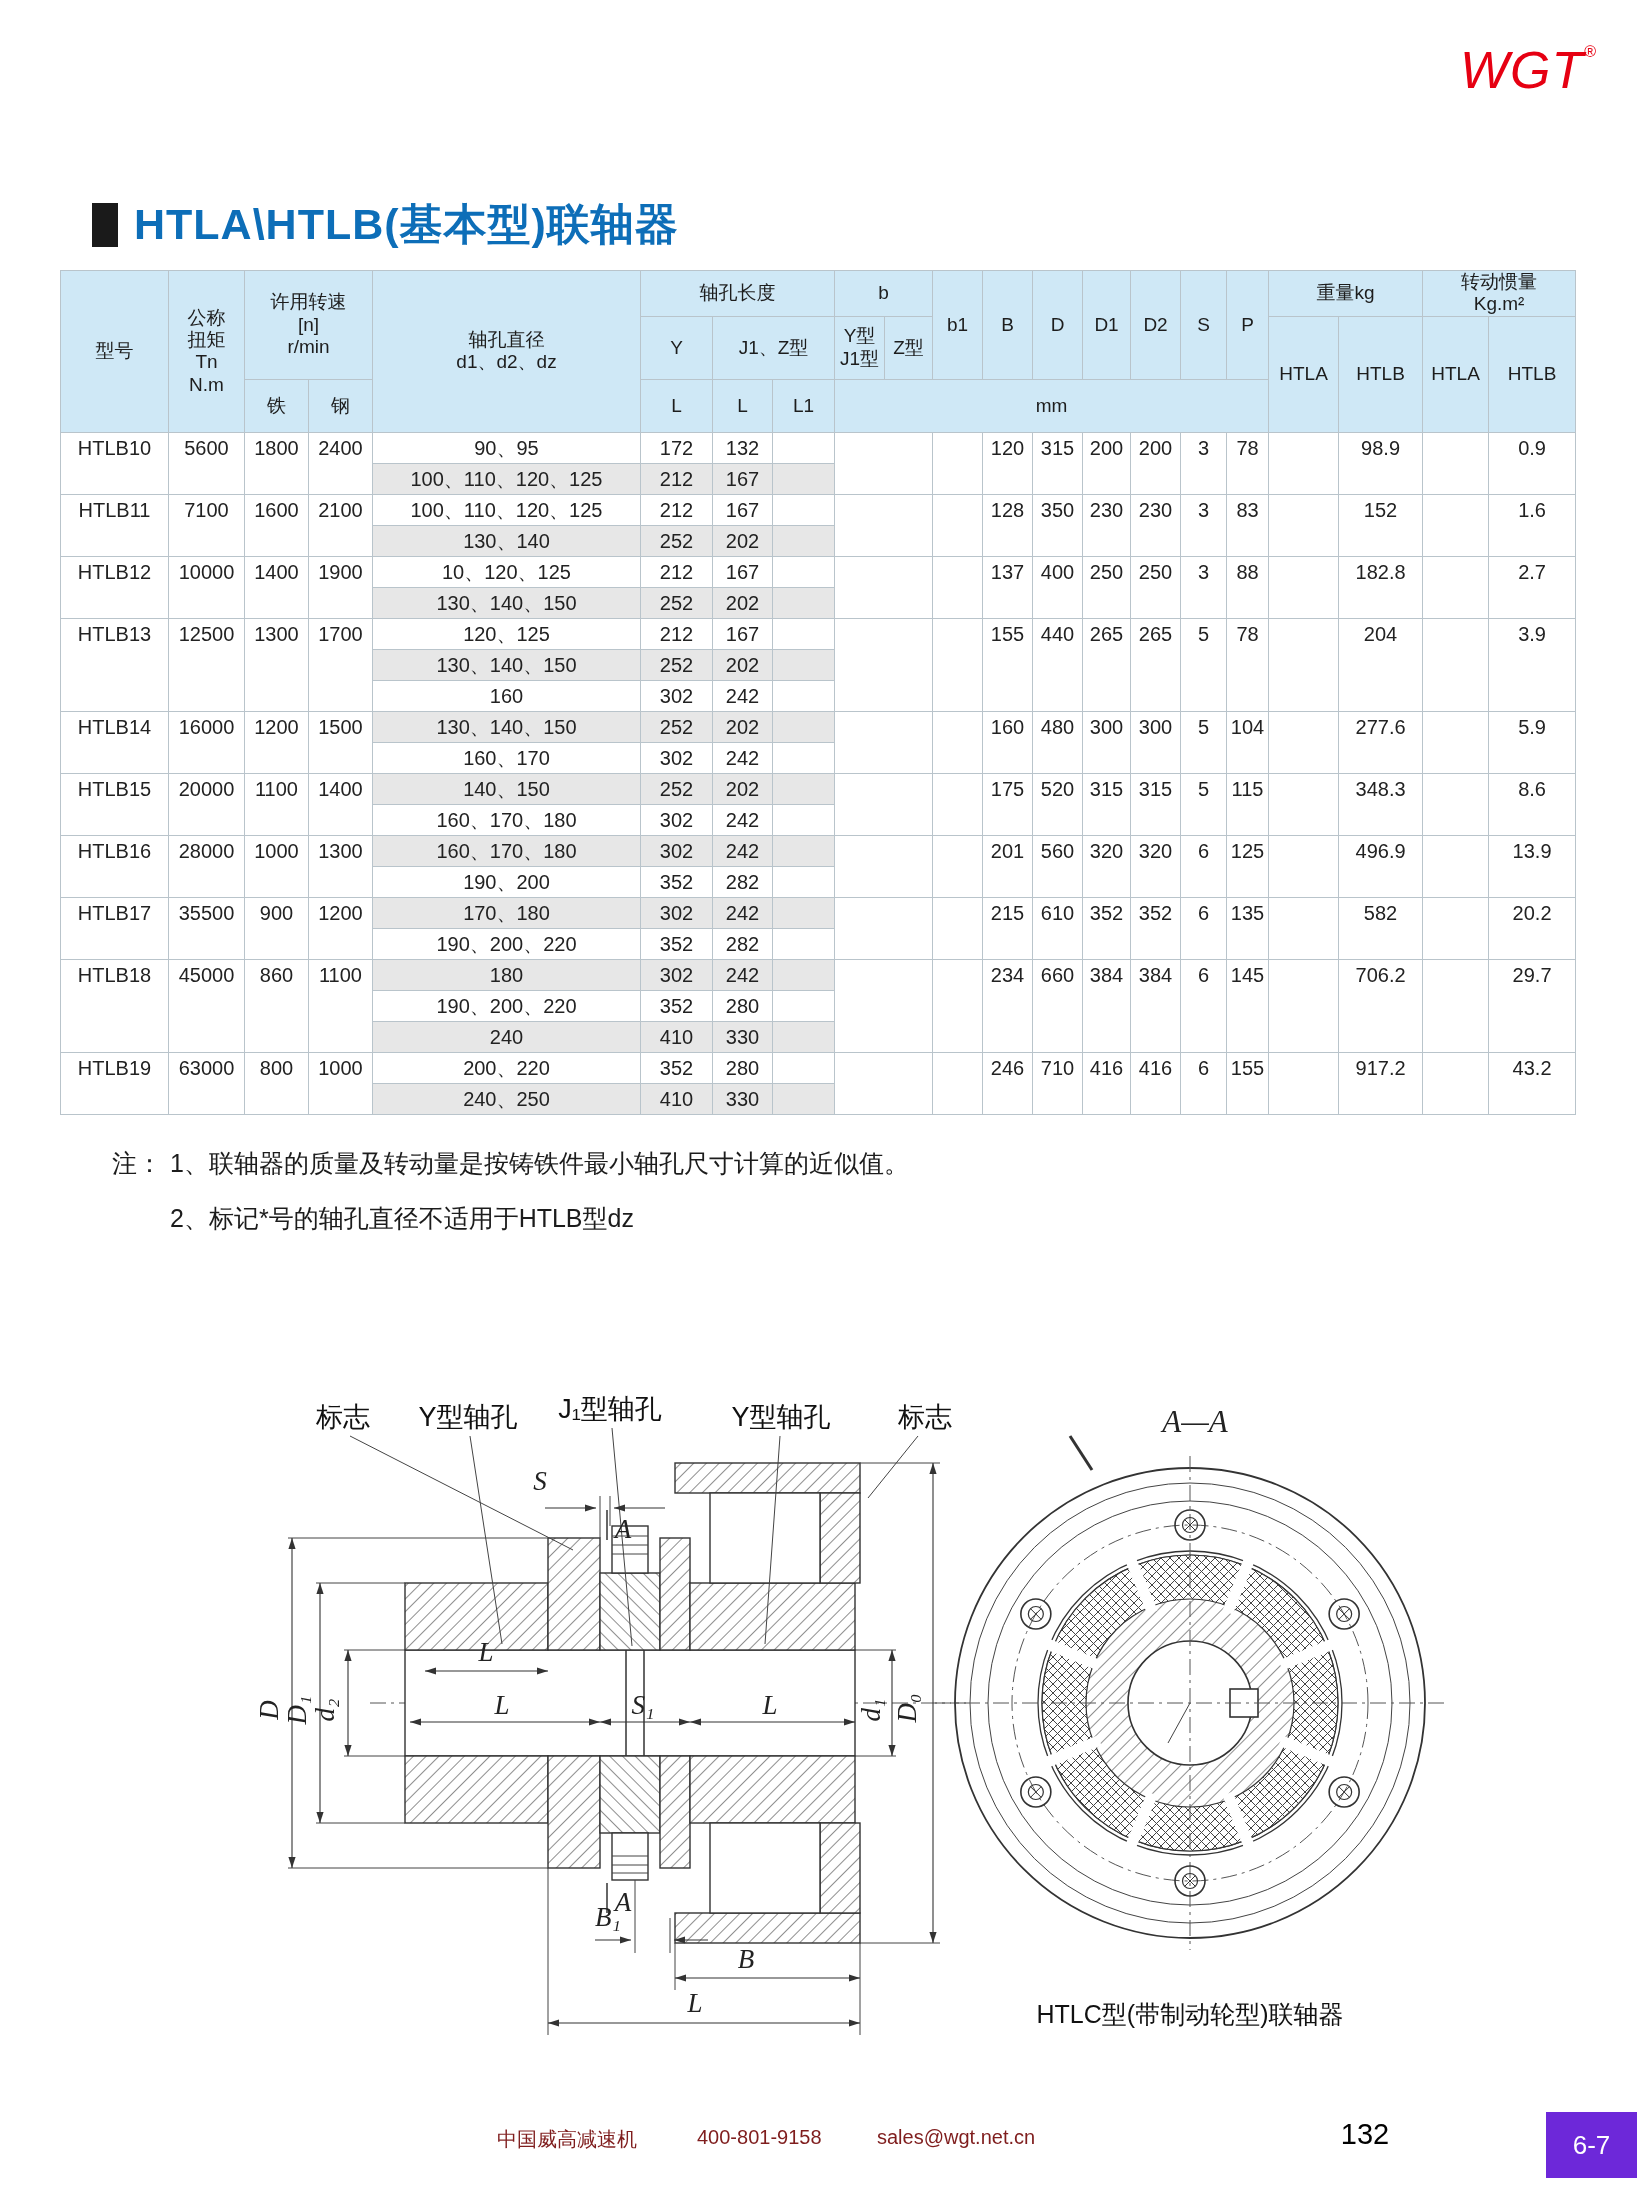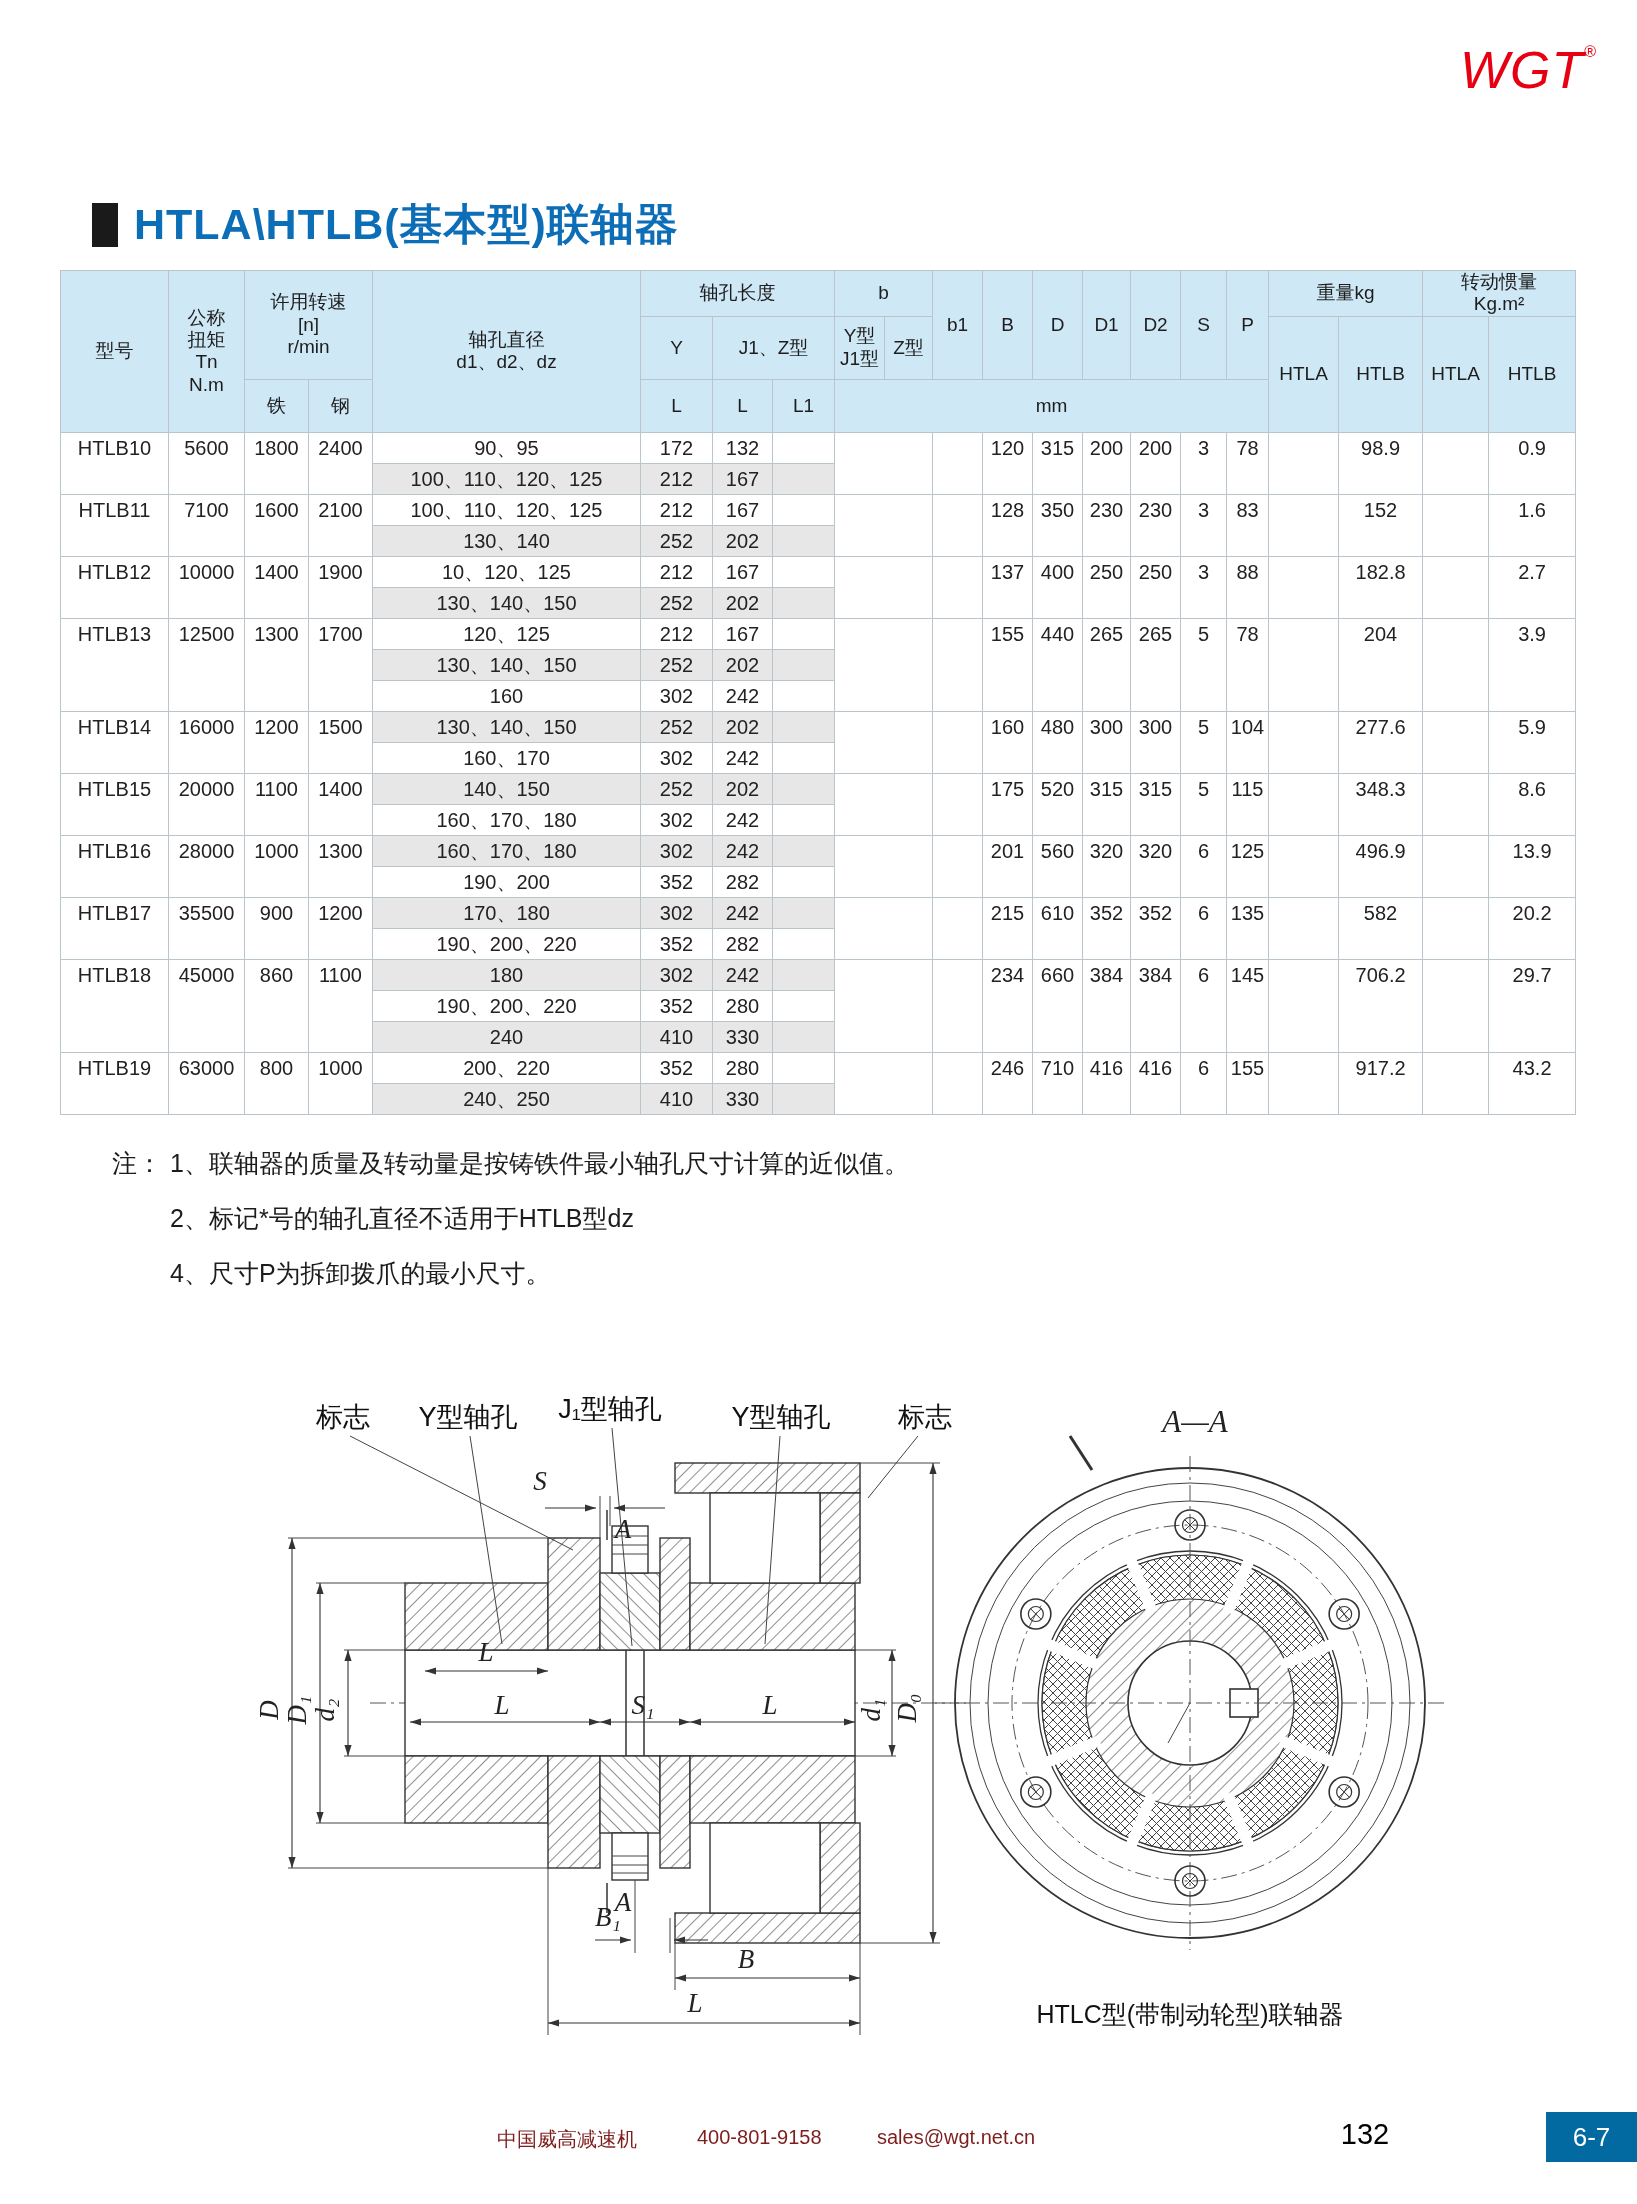--- a/index.html
+++ b/index.html
@@ -48,21 +48,21 @@
   .dlab{font-family:"Liberation Serif",serif;font-style:italic;font-size:27px;fill:#222;text-anchor:middle;}
   .clab{font-family:"Liberation Sans",sans-serif;font-size:27px;fill:#111;text-anchor:middle;}
   .cap{font-family:"Liberation Sans",sans-serif;font-size:25px;fill:#111;text-anchor:middle;}
 
   
   .footer-text{position:absolute;top:2126px;font-size:20px;color:#7f1d1d;}
   .ft-company{left:497px;}
   .ft-phone{left:697px;}
   .ft-email{left:877px;}
   .page-number{position:absolute;left:1330px;top:2118px;font-size:29px;color:#000;width:70px;text-align:center;}
-  .page-tab{position:absolute;left:1546px;top:2112px;width:91px;height:50px;background:#0369a1;
+  .page-tab{position:absolute;left:1546px;top:2112px;width:91px;height:66px;background:#6d28d9;
             color:#fff;font-size:26px;display:flex;align-items:center;justify-content:center;}
 </style>
 </head>
 <body>
 
 <div class="page">
 
   <div class="logo">
     <span>WGT</span><span class="reg">®</span>
   </div>
@@ -441,21 +441,20 @@
     <div class="note-line">
       <span class="note-prefix">注：</span>
       <span>1、联轴器的质量及转动量是按铸铁件最小轴孔尺寸计算的近似值。</span>
     </div>
     <div class="note-line">
       <span class="note-indent"></span>
       <span>2、标记*号的轴孔直径不适用于HTLB型dz</span>
     </div>
     <div class="note-line">
       <span class="note-indent"></span>
-      <span>4、尺寸P为拆卸拨爪的最小尺寸。</span>
     </div>
   </div>
 
   <svg class="drawing" width="1457" height="690" viewBox="0 0 1457 690">
     <defs>
       <pattern id="hatch1" patternUnits="userSpaceOnUse" width="9" height="9" patternTransform="rotate(45)">
         <rect width="9" height="9" fill="#ffffff"></rect>
         <line x1="0" y1="0" x2="0" y2="9" stroke="#444" stroke-width="1.2"></line>
       </pattern>
       <pattern id="hatch2" patternUnits="userSpaceOnUse" width="9" height="9" patternTransform="rotate(-45)">

